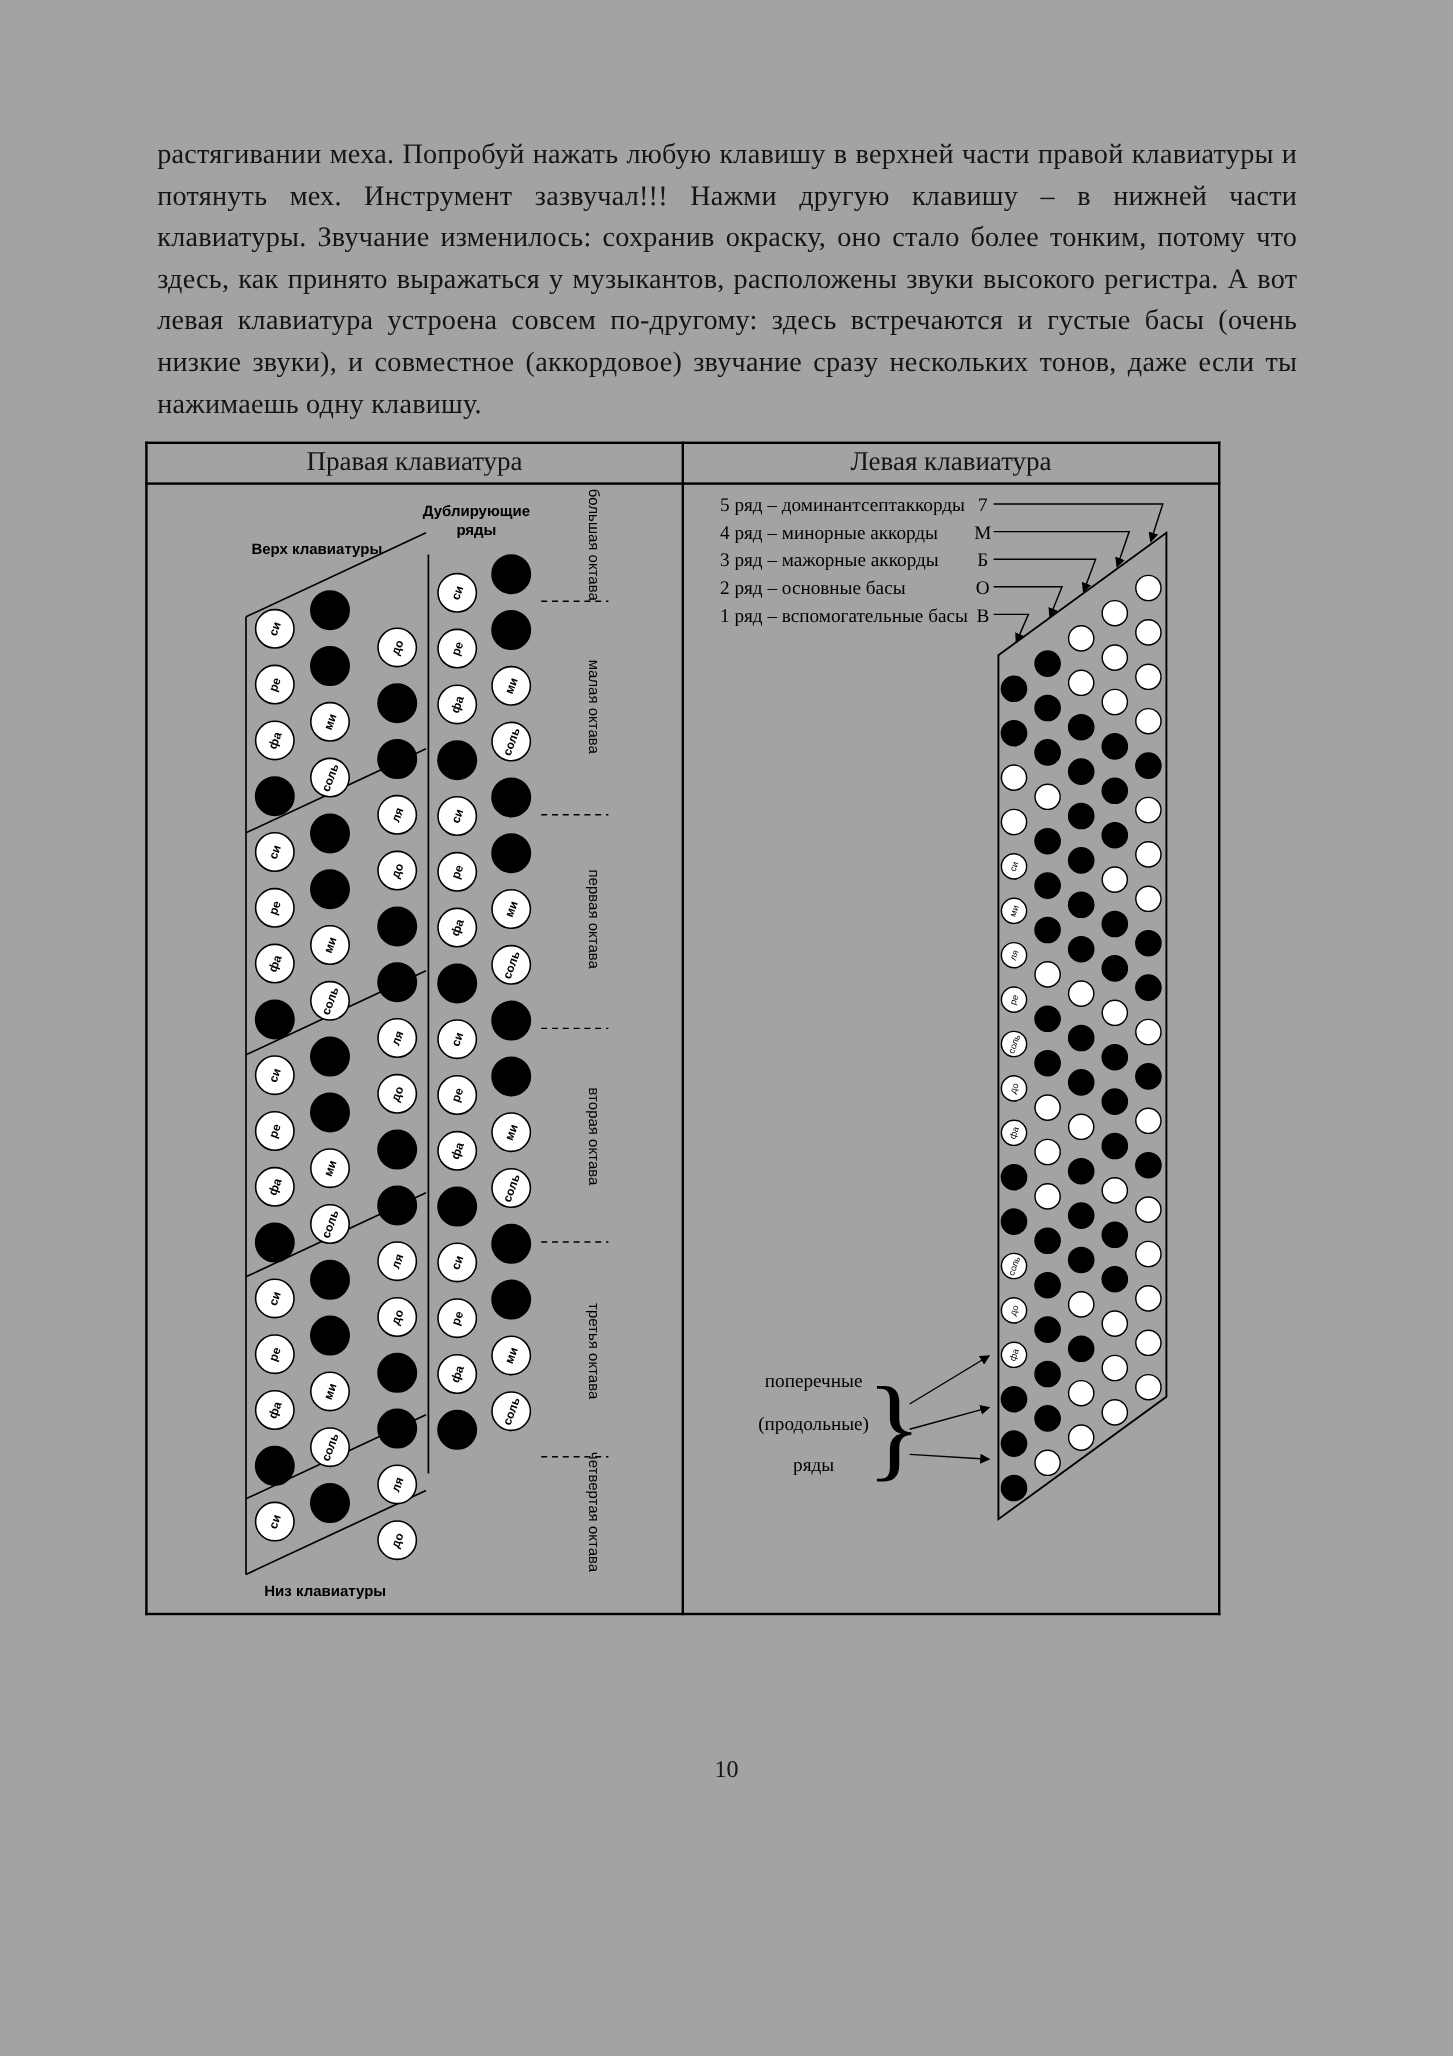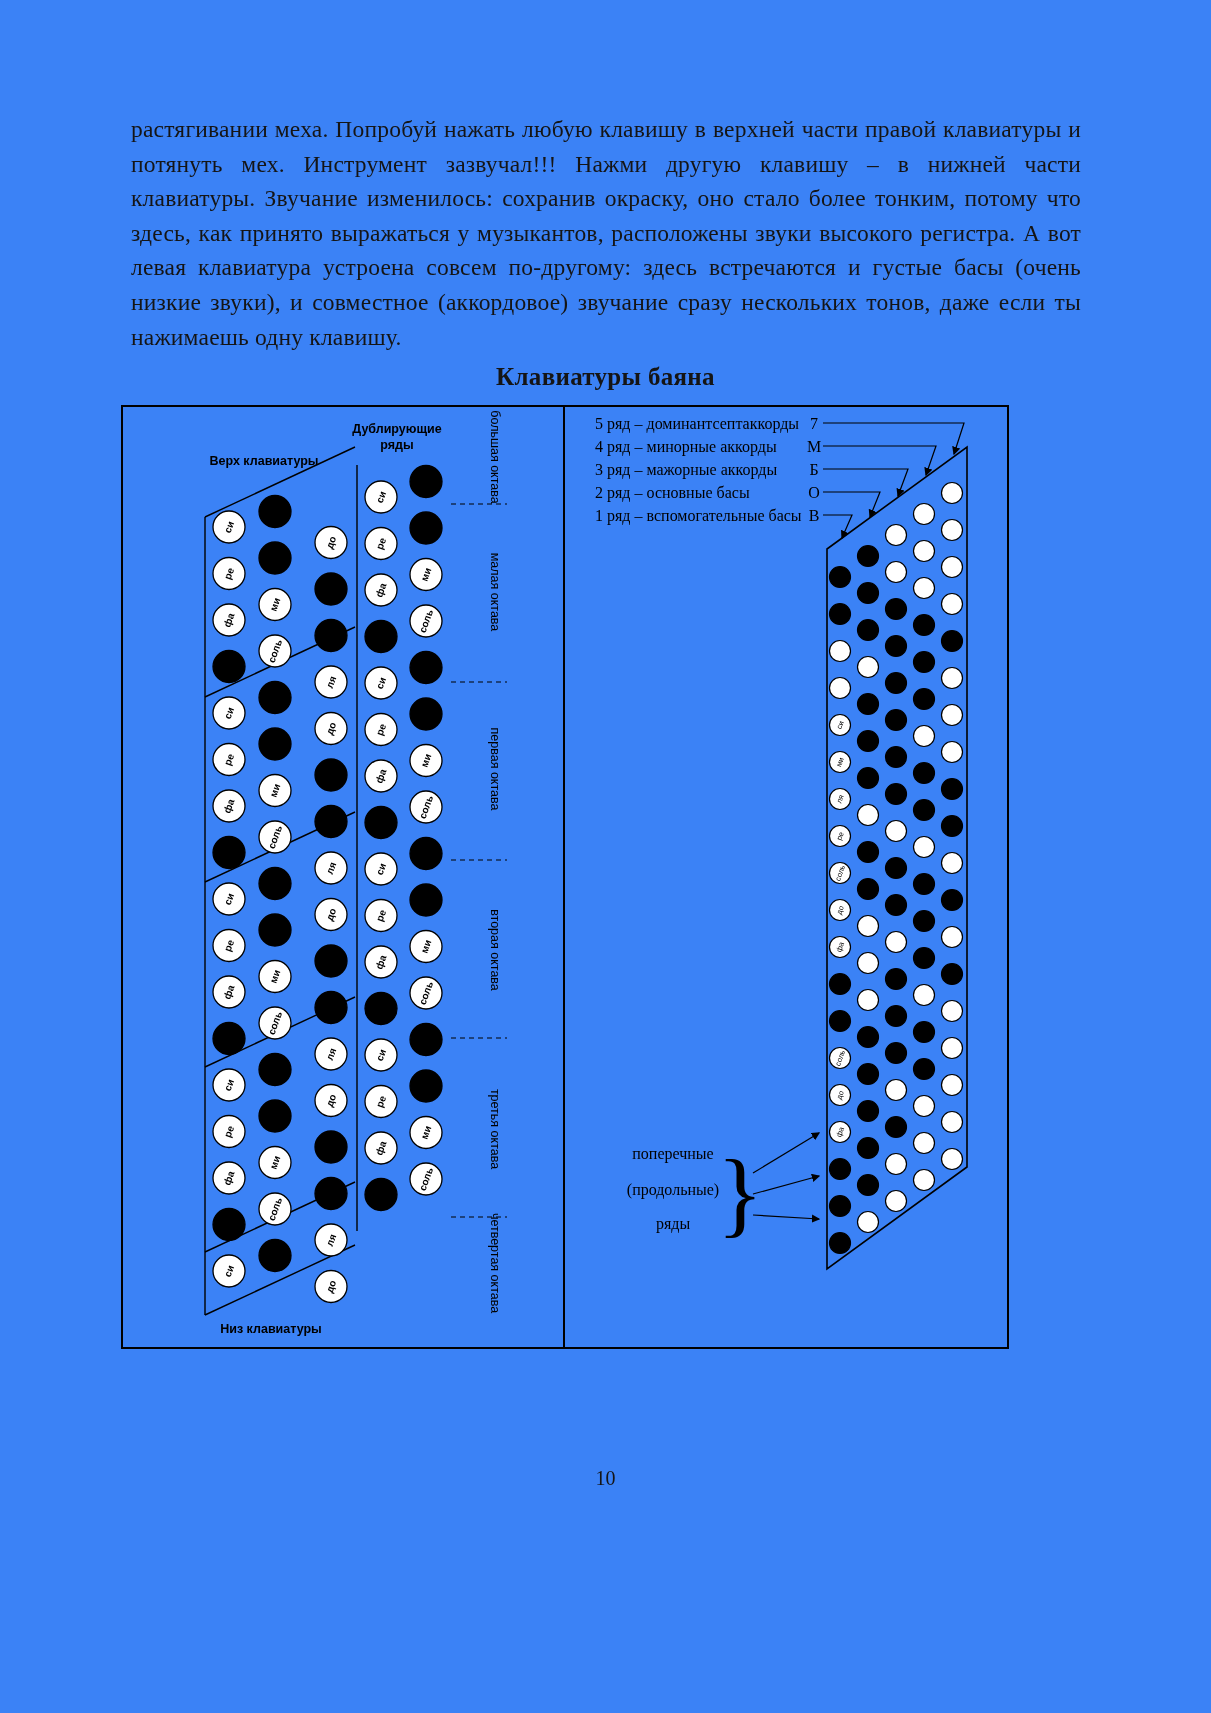--- a/index.html
+++ b/index.html
@@ -1,34 +1,37 @@
 <!DOCTYPE html>
 <html><head>
 <meta charset="utf-8">
 <style>
   html,body{margin:0;padding:0;background:#ffffff}
-  .page{position:relative;width:1211px;height:1713px;margin:0 auto;background:#3b82f6;color:#151515;font-family:"Liberation Serif",serif;overflow:hidden}
+  .page{position:relative;width:1211px;height:1713px;margin:0 auto;background:#a3a3a3;color:#151515;font-family:"Liberation Serif",serif;overflow:hidden}
   .text-block{margin:0;padding:112px 130px 0 131px;font-size:23.5px;line-height:34.6px;text-align:justify;letter-spacing:.2px}
   .heading{margin:9px 0 0;text-align:center;font-size:25px;font-weight:bold;letter-spacing:.3px}
   table.kb{border-collapse:collapse;margin:14px 0 0 121px;table-layout:fixed}
   table.kb th{width:445px;border:2px solid #000;font-size:22.5px;font-weight:normal;padding:2px 0 4px}
   table.kb td{border:2px solid #000;padding:0;vertical-align:top;height:940px}
   .page-number{margin-top:118px;text-align:center;font-size:20px}
   svg{display:block}
   svg text{font-family:"Liberation Sans",sans-serif;fill:#000;stroke:none}
   svg text.serif{font-family:"Liberation Serif",serif}
 </style>
 </head>
 <body>
 
 <div class="page">
   <p class="text-block">растягивании меха. Попробуй нажать любую клавишу в верхней части правой клавиатуры и потянуть мех. Инструмент зазвучал!!! Нажми другую клавишу – в нижней части клавиатуры. Звучание изменилось: сохранив окраску, оно стало более тонким, потому что здесь, как принято выражаться у музыкантов, расположены звуки высокого регистра. А вот левая клавиатура устроена совсем по-другому: здесь встречаются и густые басы (очень низкие звуки), и совместное (аккордовое) звучание сразу нескольких тонов, даже если ты нажимаешь одну клавишу.</p>
-  <h2 class="heading">Клавиатуры баяна</h2>
   <table class="kb">
     <tbody>
+      <tr>
+        <th>Правая клавиатура</th>
+        <th>Левая клавиатура</th>
+      </tr>
       <tr>
         <td>
           <svg id="right-kb" width="434" height="940" viewBox="0 0 434 940" style="margin-left:6px">
               <line x1="76" y1="110" x2="226" y2="40" stroke="#000" stroke-width="1.4"></line>
               <line x1="76" y1="110" x2="76" y2="908" stroke="#000" stroke-width="1.4"></line>
               <line x1="76" y1="908" x2="226" y2="838" stroke="#000" stroke-width="1.4"></line>
               <line x1="76" y1="290" x2="226" y2="220" stroke="#000" stroke-width="1.4"></line>
               <line x1="76" y1="475" x2="226" y2="405" stroke="#000" stroke-width="1.4"></line>
               <line x1="76" y1="660" x2="226" y2="590" stroke="#000" stroke-width="1.4"></line>
               <line x1="76" y1="845" x2="226" y2="775" stroke="#000" stroke-width="1.4"></line>

